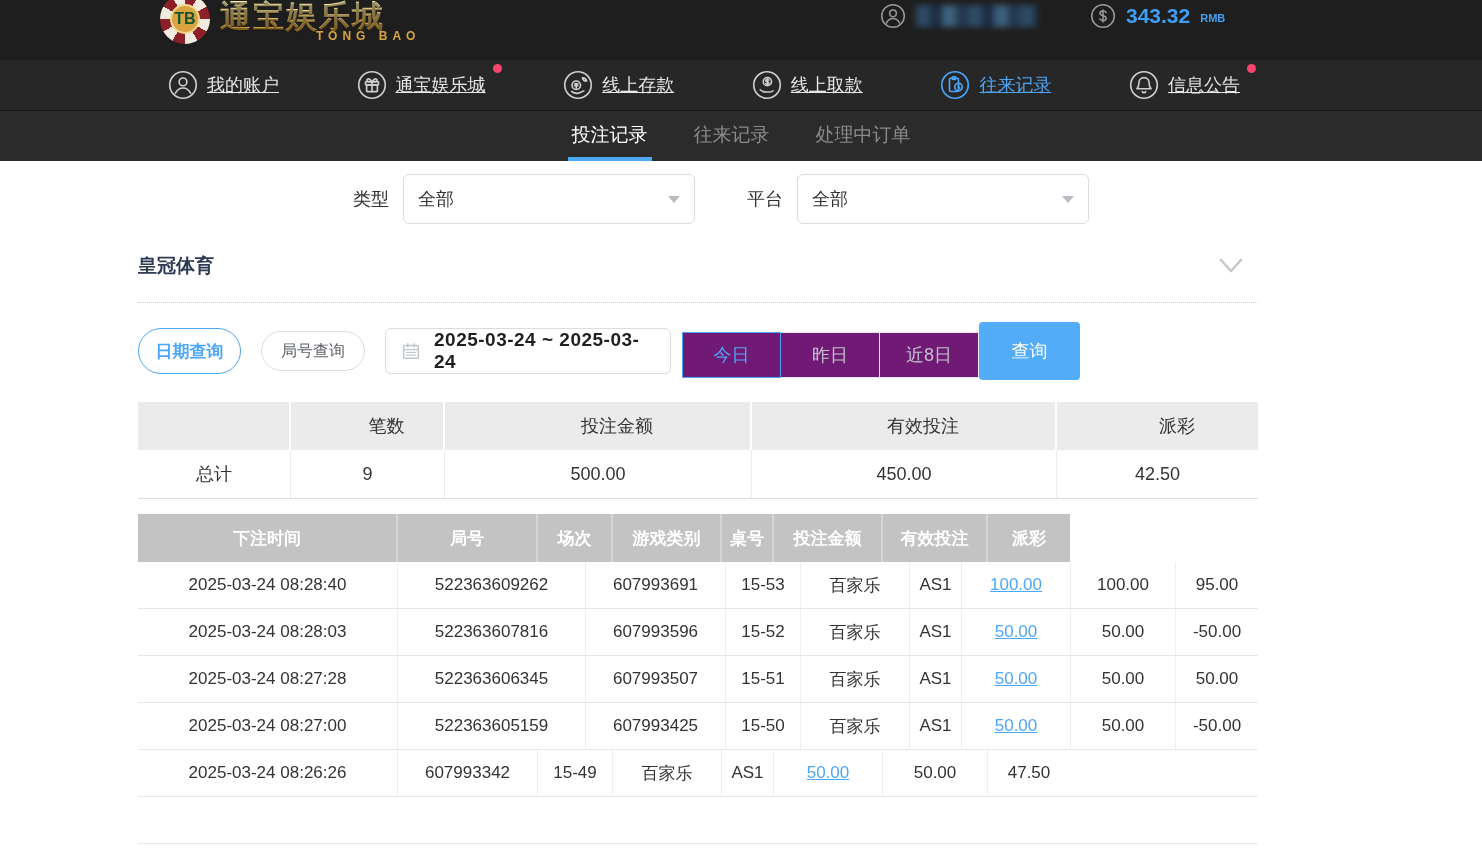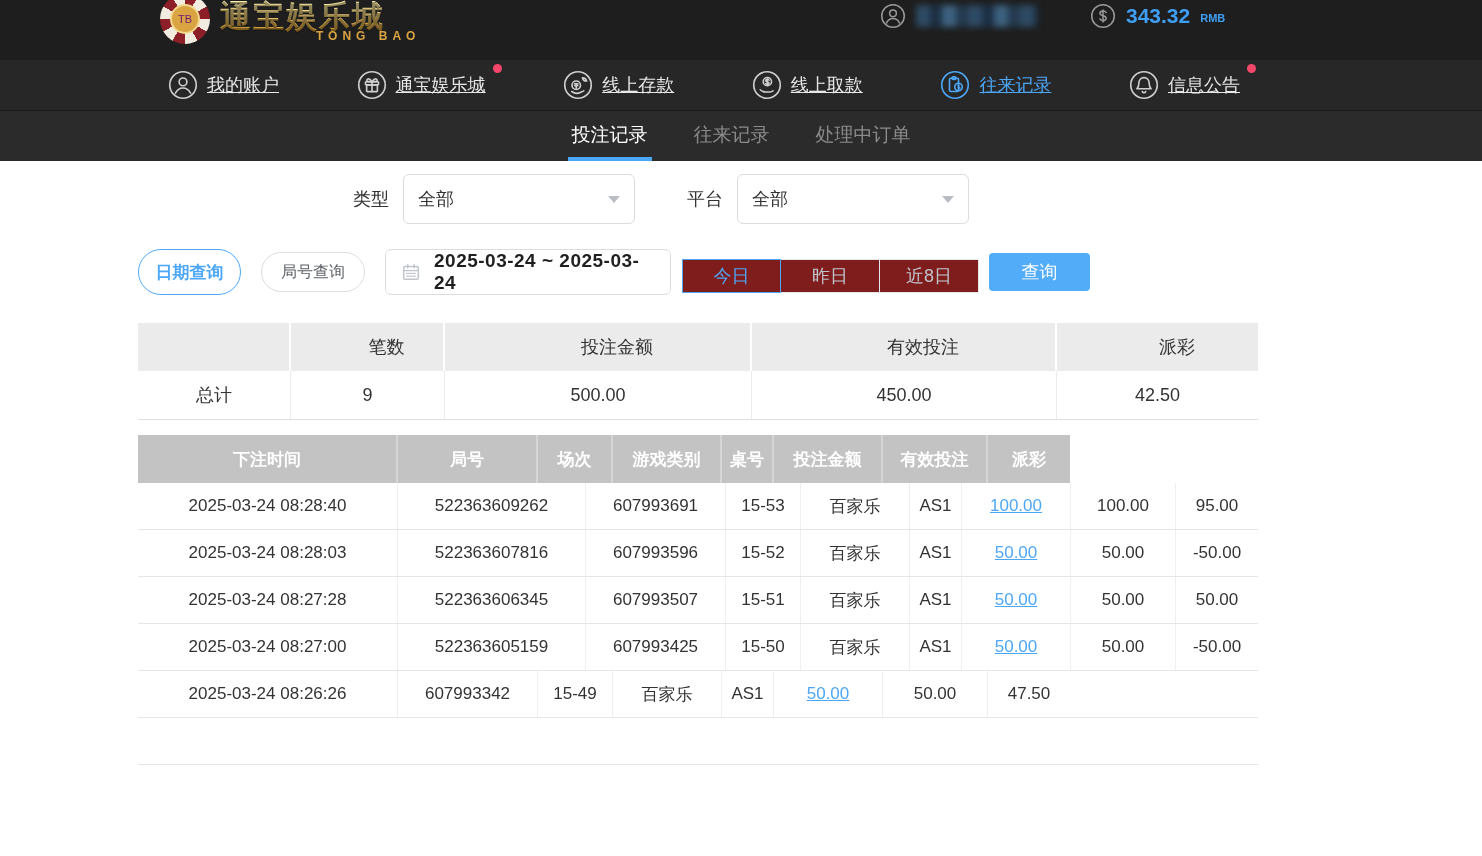--- a/index.html
+++ b/index.html
@@ -6,21 +6,21 @@
   html,body { width:1482px; height:856px; overflow:hidden; background:#fff;
     font-family:"Liberation Sans", sans-serif; color:#333; }
 
   
   .topbar { position:relative; height:60px; background:#1e1e1e; }
   .logo { position:absolute; left:160px; top:0; display:flex; align-items:flex-start; cursor:pointer; }
   .chip { width:50px; height:50px; border-radius:50%; margin-top:-6px;
     background:conic-gradient(#8c1f28 0 30deg,#f2ece0 30deg 60deg,#8c1f28 60deg 90deg,#f2ece0 90deg 120deg,#8c1f28 120deg 150deg,#f2ece0 150deg 180deg,#8c1f28 180deg 210deg,#f2ece0 210deg 240deg,#8c1f28 240deg 270deg,#f2ece0 270deg 300deg,#8c1f28 300deg 330deg,#f2ece0 330deg 360deg);
     display:flex; align-items:center; justify-content:center; }
   .chip-inner { width:30px; height:30px; border-radius:50%; background:#d9a441; border:2px solid #f3d98e;
-    color:#701a75; font-size:11px; font-weight:normal; display:flex; align-items:center; justify-content:center; }
+    color:#14532d; font-size:16px; font-weight:bold; display:flex; align-items:center; justify-content:center; }
   .logo-text { margin-left:10px; }
   .logo-title { font-size:31px; font-weight:bold; line-height:33px; letter-spacing:2px;
     background:linear-gradient(#fdf3b0,#c78e28); -webkit-background-clip:text; background-clip:text; color:transparent;
     text-shadow:0 1px 0 rgba(0,0,0,.4); }
   .logo-sub { font-size:12px; font-weight:bold; color:#d9a441; letter-spacing:5px; margin:-4px 0 0 96px; }
 
   .user-info { position:absolute; left:880px; top:3px; display:flex; align-items:center; gap:10px; cursor:pointer; }
   .icon-circle { color:#9a9a9a; display:flex; }
   .redacted { width:122px; height:22px; border-radius:2px; filter:blur(3px);
     background:repeating-linear-gradient(90deg,#2e4a63 0 14px,#1c2f44 14px 26px,#3c617e 26px 40px,#24394e 40px 52px); }
@@ -41,21 +41,21 @@
   .subnav { height:50px; background:#2b2b2b; display:flex; justify-content:center; gap:38px; }
   .tab { height:50px; line-height:48px; font-size:19px; color:#8b8b8b; cursor:pointer; position:relative; padding:0 4px; }
   .tab.active { color:#fff; }
   .tab.active::after { content:""; position:absolute; left:0; right:0; bottom:0; height:4px; background:#4da7f8; }
 
   
   .content { width:1120px; margin-left:138px; }
 
   .filters { display:flex; align-items:center; margin-top:13px; padding-left:215px; height:50px;font-family:Liberation Mono, monospace; }
   .filter-label { font-size:18px; color:#333; margin-right:14px; }
-  .select { width:232px; height:50px; border:1px solid #dcdcdc; border-radius:6px; background:#fff;
+  .select { width:292px; height:50px; border:1px solid #dcdcdc; border-radius:6px; background:#fff;
     display:flex; align-items:center; justify-content:space-between; padding:0 14px; font-size:18px; color:#333; cursor:pointer; }
   .caret { width:0; height:0; border-left:6px solid transparent; border-right:6px solid transparent; border-top:7px solid #b9bdc4; }
   .filter-gap { width:52px; }
 
   .section-head { display:flex; align-items:center; justify-content:space-between; cursor:pointer; }
   .section-title { font-size:19px; font-weight:bold; color:#2c3a52; }
   .sec-crown { padding:29px 14px 0 0; }
   .crown-wrap { border-bottom:1px dotted #c9c9c9; padding-bottom:23px; }
   .sec-bb { padding:31px 14px 0 0; }
   .chev { display:flex; }
@@ -66,25 +66,25 @@
   .query-row { display:flex; align-items:center; margin-top:25px; height:46px; }
   .btn-date-query { width:103px; height:46px; border:1px solid #4da7f8; border-radius:23px; color:#4da7f8;
     font-size:17px; font-weight:bold; background:#fff; display:flex; align-items:center; justify-content:center; cursor:pointer; }
   .btn-round-query { width:104px; height:40px; border:1px solid #dadde3; border-radius:20px; color:#5f6368;
     font-size:16px; background:#fff; display:flex; align-items:center; justify-content:center; cursor:pointer; margin-left:20px; }
   .date-input { width:286px; height:46px; border:1px solid #dcdcdc; border-radius:6px; margin-left:20px;
     display:flex; align-items:center; padding:0 14px; gap:12px; cursor:pointer; }
   .date-input .cal { color:#c0c4cc; display:flex; }
   .date-text { font-size:19px; font-weight:bold; color:#1f1f1f; letter-spacing:.5px; }
   .seg-group { display:flex; margin-left:11px; }
-  .seg { width:99px; height:34px; display:flex; align-items:center; justify-content:center; font-size:18px;
-    background:#7f1d1d; border:1px solid #e4e7ed; border-left:none; color:#c0c4cc; cursor:pointer;margin-top:8px; }
+  .seg { width:99px; height:46px; display:flex; align-items:center; justify-content:center; font-size:18px;
+    background:#701a75; border:1px solid #e4e7ed; border-left:none; color:#c0c4cc; cursor:pointer;margin-top:8px; }
   .seg:first-child { border-left:1px solid #e4e7ed; }
   .seg.active { border:1px solid #4da7f8; color:#4da7f8; }
-  .btn-search { width:101px; height:38px; margin-left:10px; background:#52acf8; border:none; border-radius:4px;
+  .btn-search { width:101px; height:58px; margin-left:0; background:#52acf8; border:none; border-radius:4px;
     color:#fff; font-size:18px; display:flex; align-items:center; justify-content:center; cursor:pointer; }
 
   
   .sum-table { margin-top:28px; }
   .sum-head { display:flex; height:48px; }
   .sum-head .cell { background:#ebebeb; border-right:2px solid #fff; display:flex; align-items:center; justify-content:center;
     font-size:18px; color:#333;padding-left:39px; }
   .sum-head .cell:last-child { border-right:none; }
   .sum-row { display:flex; height:49px; border-bottom:1px solid #dfdfdf; }
   .sum-row .cell { display:flex; align-items:center; justify-content:center; font-size:18px; color:#333;
@@ -238,20 +238,30 @@
       <span class="caret"></span>
     </div>
     <div class="filter-gap"></div>
     <span class="filter-label">平台</span>
     <div class="select">
       <span>全部</span>
       <span class="caret"></span>
     </div>
   </div>
 
+  <div class="crown-wrap">
+    <div class="section-head sec-crown">
+      <span class="section-title">皇冠体育</span>
+      <span class="chev chev-down">
+        <svg width="26" height="18" viewBox="0 0 26 18" fill="none" stroke="currentColor" stroke-width="2.6" stroke-linecap="round" stroke-linejoin="round">
+          <polyline points="3,3 13,14 23,3"></polyline>
+        </svg>
+      </span>
+    </div>
+  </div>
 
   <div>
 
     <div class="query-row">
       <div class="btn-date-query">日期查询</div>
       <div class="btn-round-query">局号查询</div>
       <div class="date-input">
         <span class="cal">
           <svg width="22" height="22" viewBox="0 0 24 24" fill="none" stroke="currentColor" stroke-width="1.6" stroke-linecap="round">
             <rect x="4" y="6" width="16" height="14" rx="1.5"></rect>

